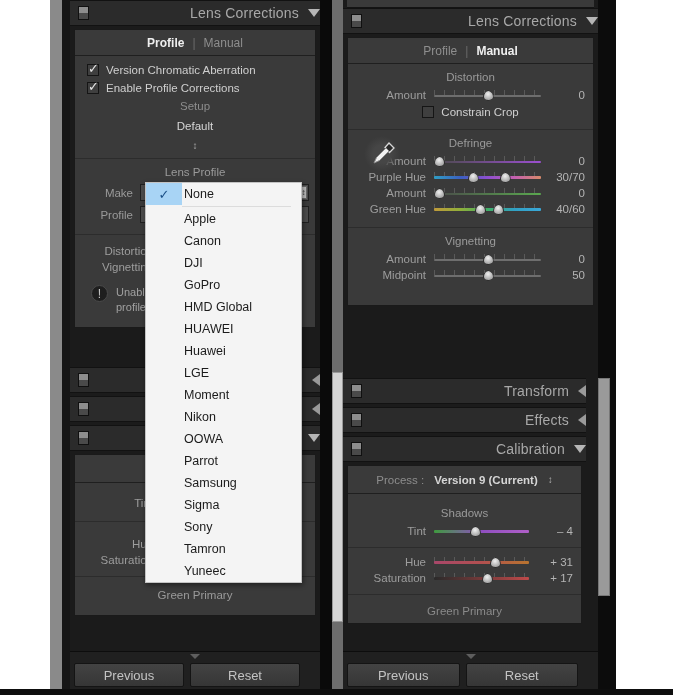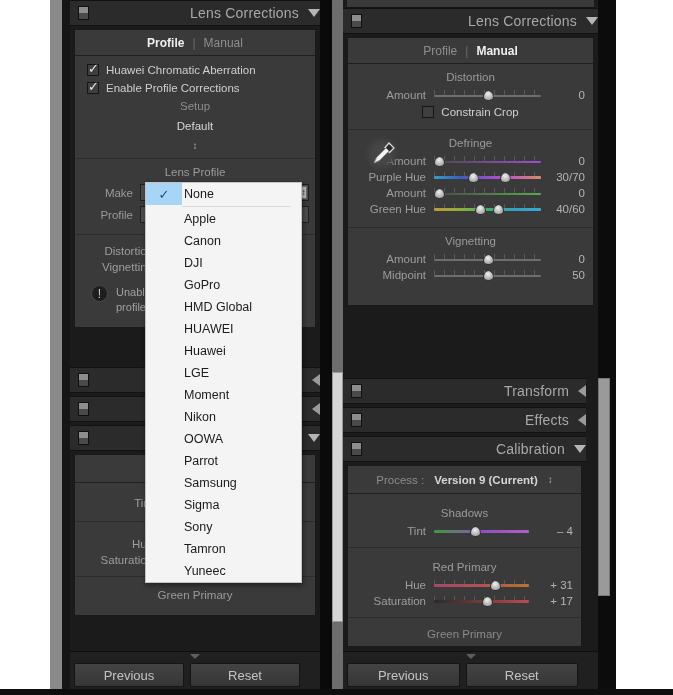--- a/index.html
+++ b/index.html
@@ -201,21 +201,21 @@
 
       <div class="tabs">
         <span class="tab active">Profile</span>
         <span class="tab-sep">|</span>
         <span class="tab">Manual</span>
       </div>
 
       <div class="blk-row" style="padding:5px 0 2px 0;">
         <div class="cbrow">
           <span class="cbox checked"></span>
-          <span class="cbl">Huawei Chromatic Aberration</span>
+          <span class="cbl">Version Chromatic Aberration</span>
         </div>
         <div class="cbrow">
           <span class="cbox checked"></span>
           <span class="cbl">Enable Profile Corrections</span>
         </div>
         <div class="setup-row">
           <span class="muted">Setup</span>
           <span class="lit">Default</span>
           <span class="stepper">↕</span>
         </div>
@@ -449,21 +449,20 @@
             <span class="slbl">Tint</span>
             <span class="strack">
               <span class="sline" style="background:linear-gradient(to right,#3f9a3f,#8f4fc0,#b05fc8);height:3px;top:5px;"></span>
               <span class="knob" style="left:43%;"></span>
             </span>
             <span class="sval">– 4</span>
           </div>
         </div>
 
         <div style="padding:6px 0 8px 0;border-bottom:1px solid #2c2c2c;">
-          <div class="grp-title">Red Primary</div>
           <div class="srow">
             <span class="slbl">Hue</span>
             <span class="strack">
               <span class="ticks"></span>
               <span class="sline" style="background:linear-gradient(to right,#a8476a,#b25050,#b8742f);height:3px;top:5px;"></span>
               <span class="knob" style="left:64%;"></span>
             </span>
             <span class="sval">+ 31</span>
           </div>
           <div class="srow">

